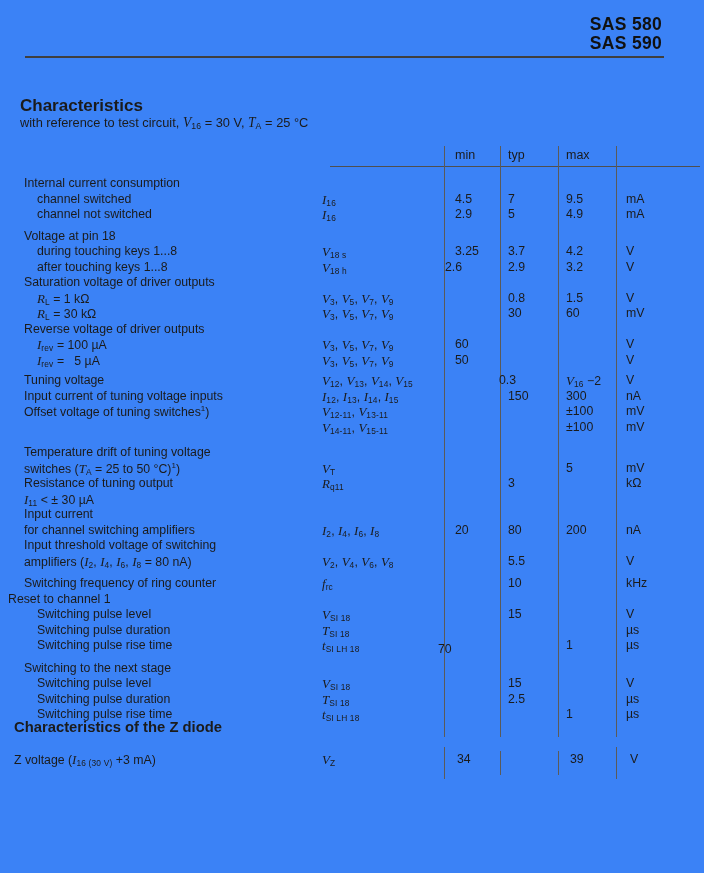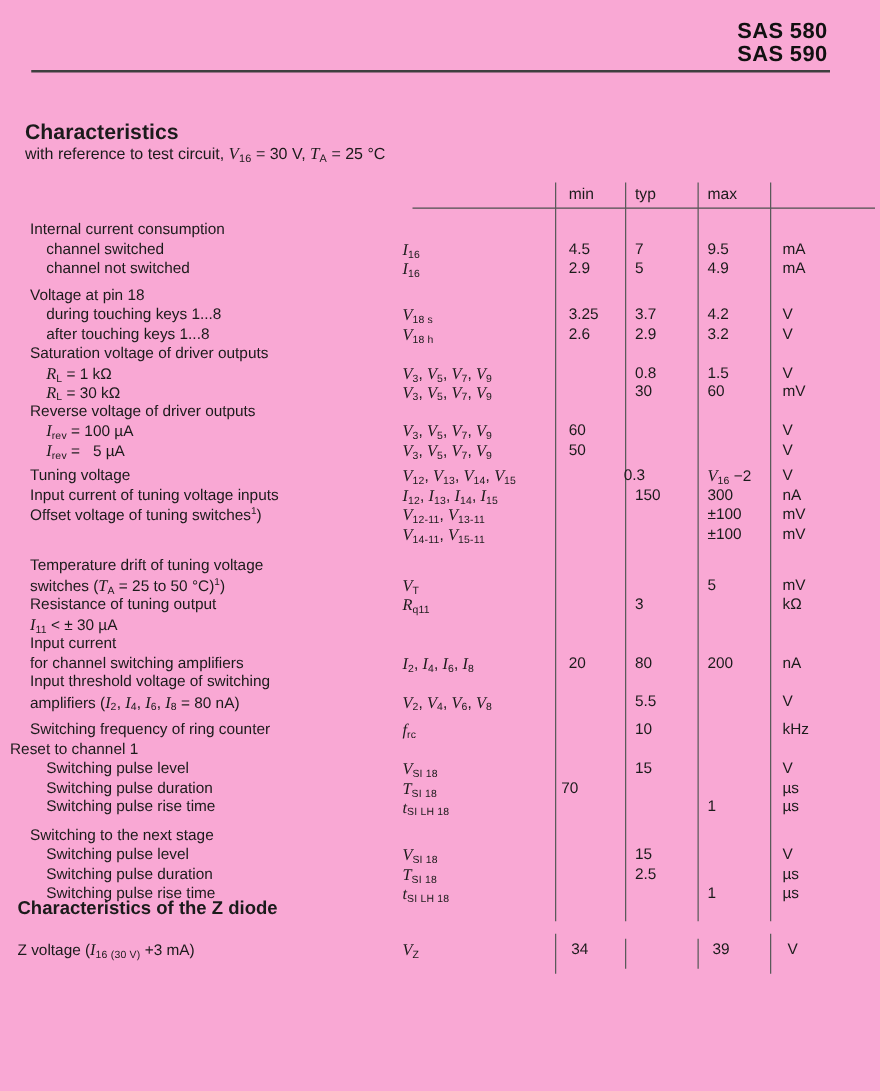--- a/index.html
+++ b/index.html
@@ -1,17 +1,17 @@
 <!DOCTYPE html>
 <html><head>
 <meta charset="utf-8">
 <style>
   html,body{margin:0;padding:0;background:#ffffff;}
   .page{
-    position:relative;width:704px;height:873px;background:#f9a8d4;
+    position:relative;width:704px;height:873px;background:#3b82f6;
     font-family:"Liberation Sans",sans-serif;color:#1b1b1b;overflow:hidden;
   }
   .models{
     position:absolute;top:15px;right:42px;text-align:right;
     font-weight:bold;font-size:17.5px;line-height:18.5px;letter-spacing:.3px;color:#111;
   }
   .toprule{position:absolute;top:56px;left:25px;width:639px;height:2px;background:#3f3f3f;}
   .sec-title{position:absolute;top:96px;left:20px;font-size:17px;font-weight:bold;}
   .sec-sub{position:absolute;top:115px;left:20px;font-size:12.8px;}
   .col-head{position:absolute;top:148px;font-size:12.5px;}
@@ -91,21 +91,21 @@
         <span class="cell label" style="left: 37px;">during touching  keys 1...8</span>
         <span class="cell sym" style="left: 322px;"><i>V</i><sub>18 s</sub></span>
         <span class="cell min" style="left: 455px;">3.25</span>
         <span class="cell typ" style="left: 508px;">3.7</span>
         <span class="cell max" style="left: 566px;">4.2</span>
         <span class="cell unit" style="left: 626px;">V</span>
       </div>
       <div class="trow">
         <span class="cell label" style="left: 37px;">after touching  keys 1...8</span>
         <span class="cell sym" style="left: 322px;"><i>V</i><sub>18 h</sub></span>
-        <span class="cell min" style="left: 455px;">2.6</span>
+        <span class="cell min" style="left: 445px;">2.6</span>
         <span class="cell typ" style="left: 508px;">2.9</span>
         <span class="cell max" style="left: 566px;">3.2</span>
         <span class="cell unit" style="left: 626px;">V</span>
       </div>
       <div class="trow">
         <span class="cell label" style="left: 24px;">Saturation voltage of driver outputs</span>
       </div>
       <div class="trow">
         <span class="cell label" style="left: 37px;"><i>R</i><sub>L</sub> = 1 kΩ</span>
         <span class="cell sym" style="left: 322px;"><i>V</i><sub>3</sub>, <i>V</i><sub>5</sub>, <i>V</i><sub>7</sub>, <i>V</i><sub>9</sub></span>
@@ -209,21 +209,21 @@
       </div>
       <div class="trow">
         <span class="cell label" style="left: 37px;">Switching pulse level</span>
         <span class="cell sym" style="left: 322px;"><i>V</i><sub>SI 18</sub></span>
         <span class="cell typ" style="left: 508px;">15</span>
         <span class="cell unit" style="left: 626px;">V</span>
       </div>
       <div class="trow">
         <span class="cell label" style="left: 37px;">Switching pulse duration</span>
         <span class="cell sym" style="left: 322px;"><i>T</i><sub>SI 18</sub></span>
-        <span class="cell min" style="left: 449px;">70</span>
+        <span class="cell min" style="left: 438px; margin-top: 19px;">70</span>
         <span class="cell unit" style="left: 626px;">µs</span>
       </div>
       <div class="trow">
         <span class="cell label" style="left: 37px;">Switching pulse rise time</span>
         <span class="cell sym" style="left: 322px;"><i>t</i><sub>SI LH 18</sub></span>
         <span class="cell max" style="left: 566px;">1</span>
         <span class="cell unit" style="left: 626px;">µs</span>
       </div>
       <div class="trow" style="margin-top: 7px;">
         <span class="cell label" style="left: 24px;">Switching to the next stage</span>

